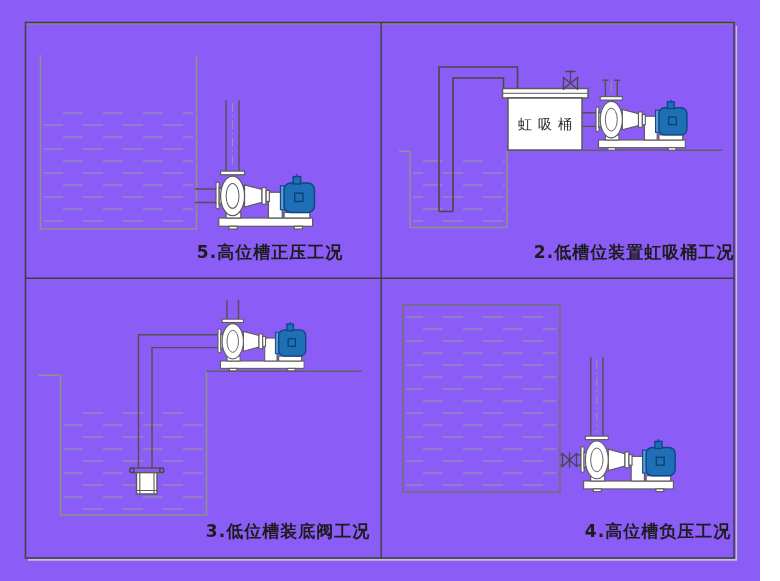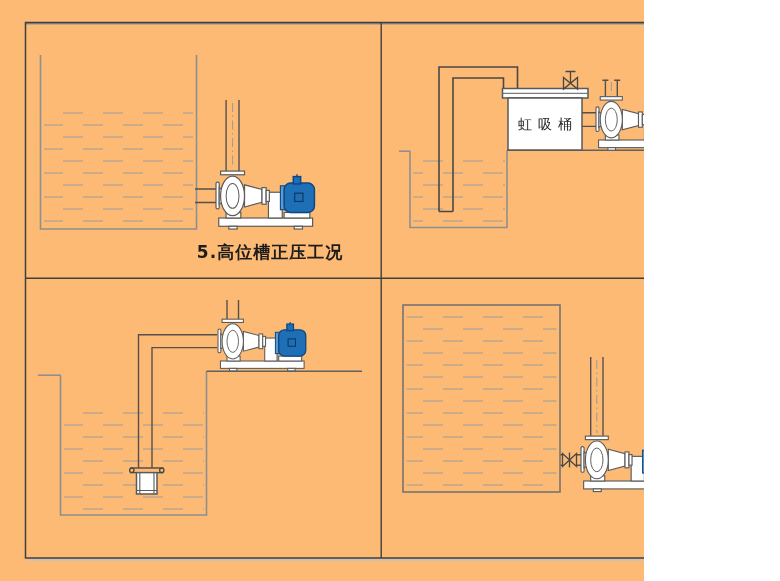--- a/index.html
+++ b/index.html
@@ -1,16 +1,16 @@
 <!DOCTYPE html>
 <html style="--motor-blue: #1E6FB5; --motor-blue-dark: #0C4785; --line: #555555; --water-dash: #9C9C9C;"><head>
 <meta charset="utf-8">
 <style>
   html,body{margin:0;padding:0;background:#ffffff;}
-  .stage{position:relative;width:644px;height:581px;background:#fdba74;overflow:hidden;
+  .stage{position:relative;width:760px;height:581px;background:#8b5cf6;overflow:hidden;
          font-family:"DejaVu Sans","Liberation Sans",sans-serif;text-align:center;}
   svg{position:absolute;left:0;top:0;}
   
   .tk  {fill:none;stroke:#8f8f8f;stroke-width:1.6;}
   .tk2 {fill:none;stroke:#6f6f6f;stroke-width:1.5;}
   .gnd {fill:none;stroke:#606060;stroke-width:1.5;}
   .pp  {fill:none;stroke:#55504e;stroke-width:1.4;}
   .pp2 {fill:none;stroke:#4c4644;stroke-width:1.6;}
   .wh  {fill:#ffffff;stroke:#5a5a5a;stroke-width:1.5;}
   .vn  {fill:none;stroke:#474747;stroke-width:1.3;}
@@ -129,16 +129,19 @@
     <path class="pp" d="M590.7,357 V435.8 M603,357 V435.8"></path>
     <path class="cl" d="M596.8,360 V433"></path>
     <use href="#pumpSym" transform="translate(581,437) scale(0.88)"></use>
   </g>
 </svg>
 
 <div class="barrel-label" style="left:545px;top:116px;">虹吸桶</div>
 
 <div class="cap" style="left:270px;top:241px;">5.高位槽正压工况</div>
 
+<div class="cap" style="left:634px;top:241px;">2.低槽位装置虹吸桶工况</div>
 
+<div class="cap" style="left:288px;top:520px;">3.低位槽装底阀工况</div>
 
+<div class="cap" style="left:658px;top:520px;">4.高位槽负压工况</div>
 
 </div>
 
 </body></html>

